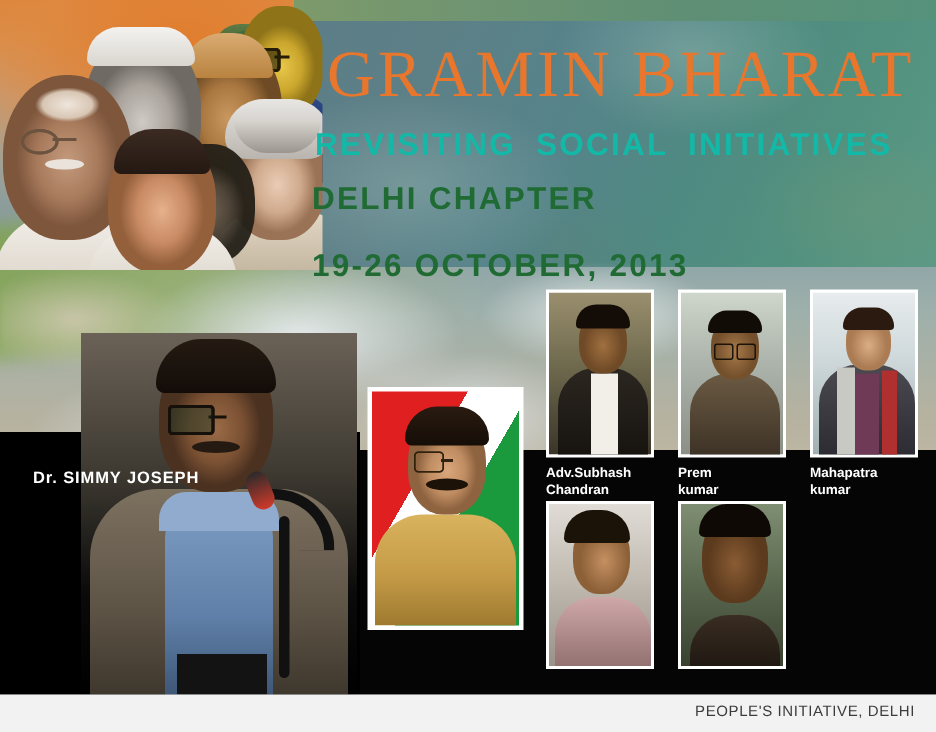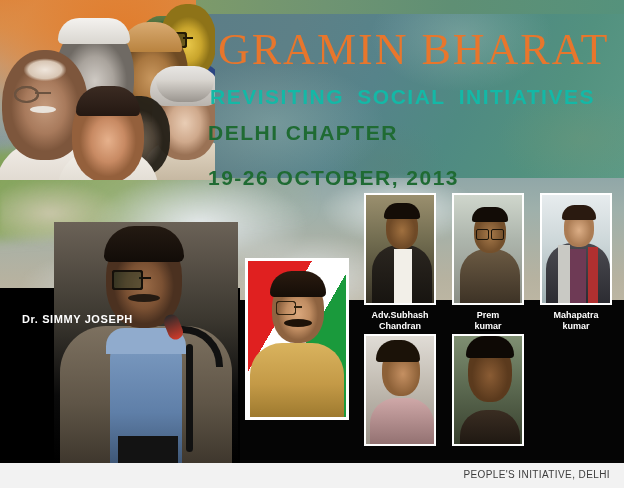--- a/index.html
+++ b/index.html
@@ -218,21 +218,21 @@
   .center-name{
     position:absolute;left:245px;top:422px;width:104px;
     text-align:center;color:#fff;font-size:10px;font-weight:bold;line-height:12px;
   }
 
   
   .grid{position:absolute;left:364px;top:193px;width:252px;height:266px;}
   .cell{position:absolute;width:78px;}
   .cell .frame{width:72px;height:112px;background:#ffffff;padding:2px;box-sizing:border-box;}
   .cell .pic{position:relative;width:100%;height:100%;overflow:hidden;}
-  .cell .cap{margin-top:5px;width:72px;text-align:center;color:#fff;font-size:9px;font-weight:bold;line-height:11px;}
+  .cell .cap{margin-top:5px;width:72px;text-align:left;color:#fff;font-size:9px;font-weight:bold;line-height:11px;}
 
   .c0{left:0;top:0;}   .c1{left:88px;top:0;text-decoration:underline;}  .c2{left:176px;top:0;}
   .c3{left:0;top:141px;} .c4{left:88px;top:141px;} .c5{left:176px;top:141px;}
 
   .pic .bgp{position:absolute;inset:0;}
   .pic .hd{position:absolute;border-radius:46% 46% 44% 44%;}
   .pic .hr{position:absolute;border-radius:30px 30px 6px 6px;}
   .pic .bd{position:absolute;border-radius:26px 26px 0 0;}
 
   

